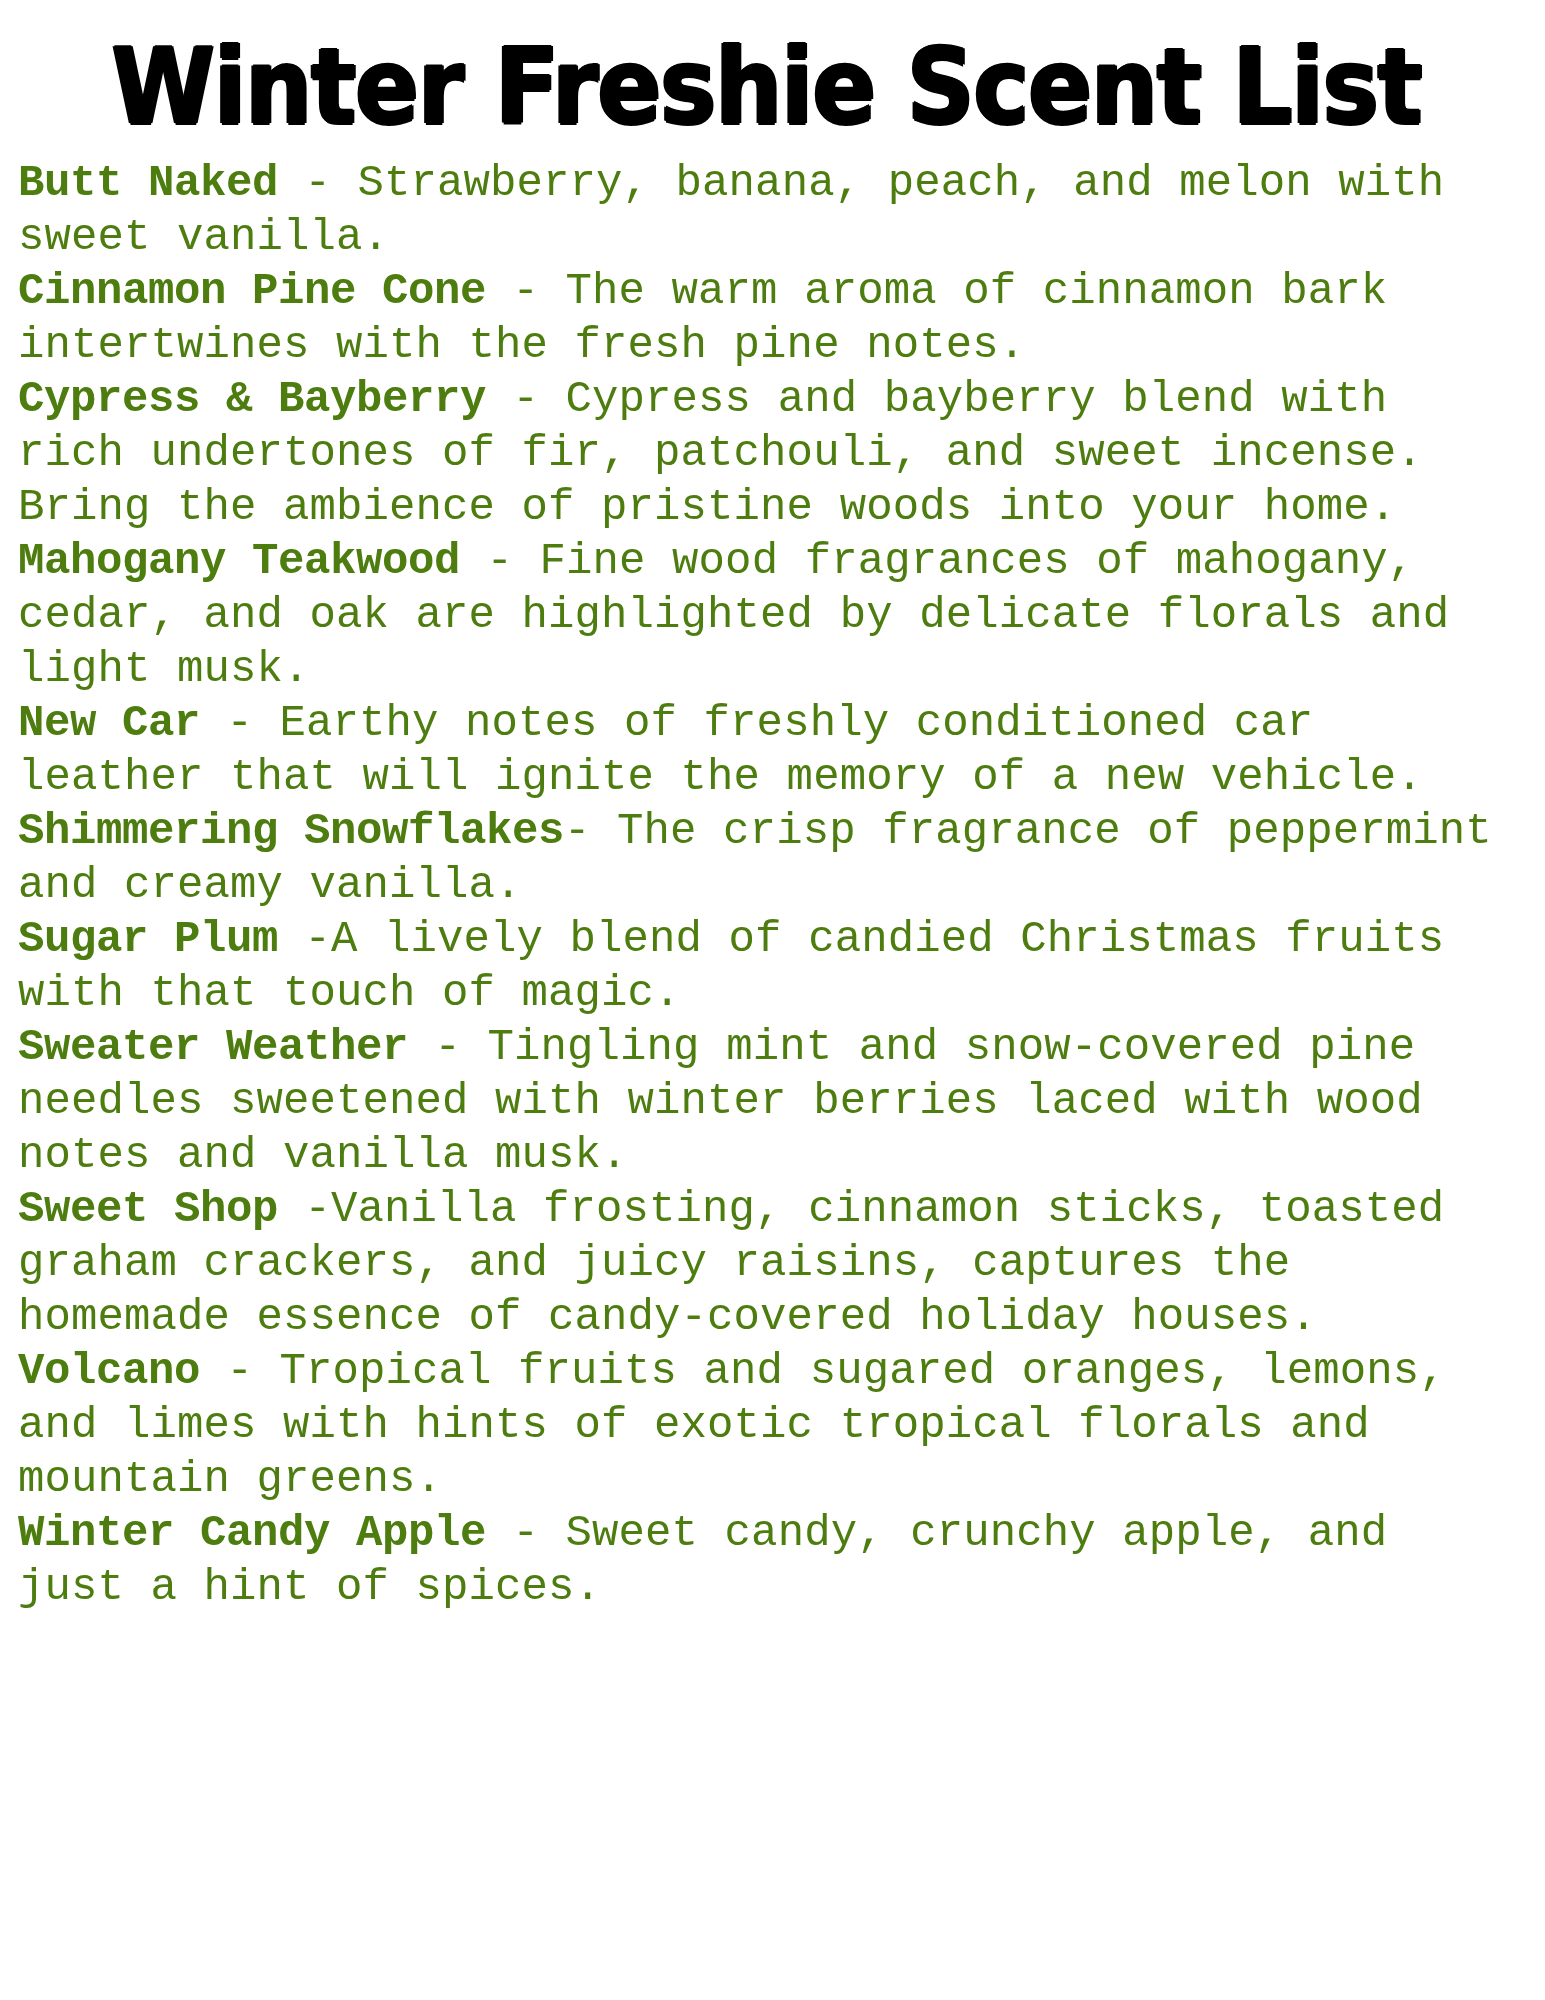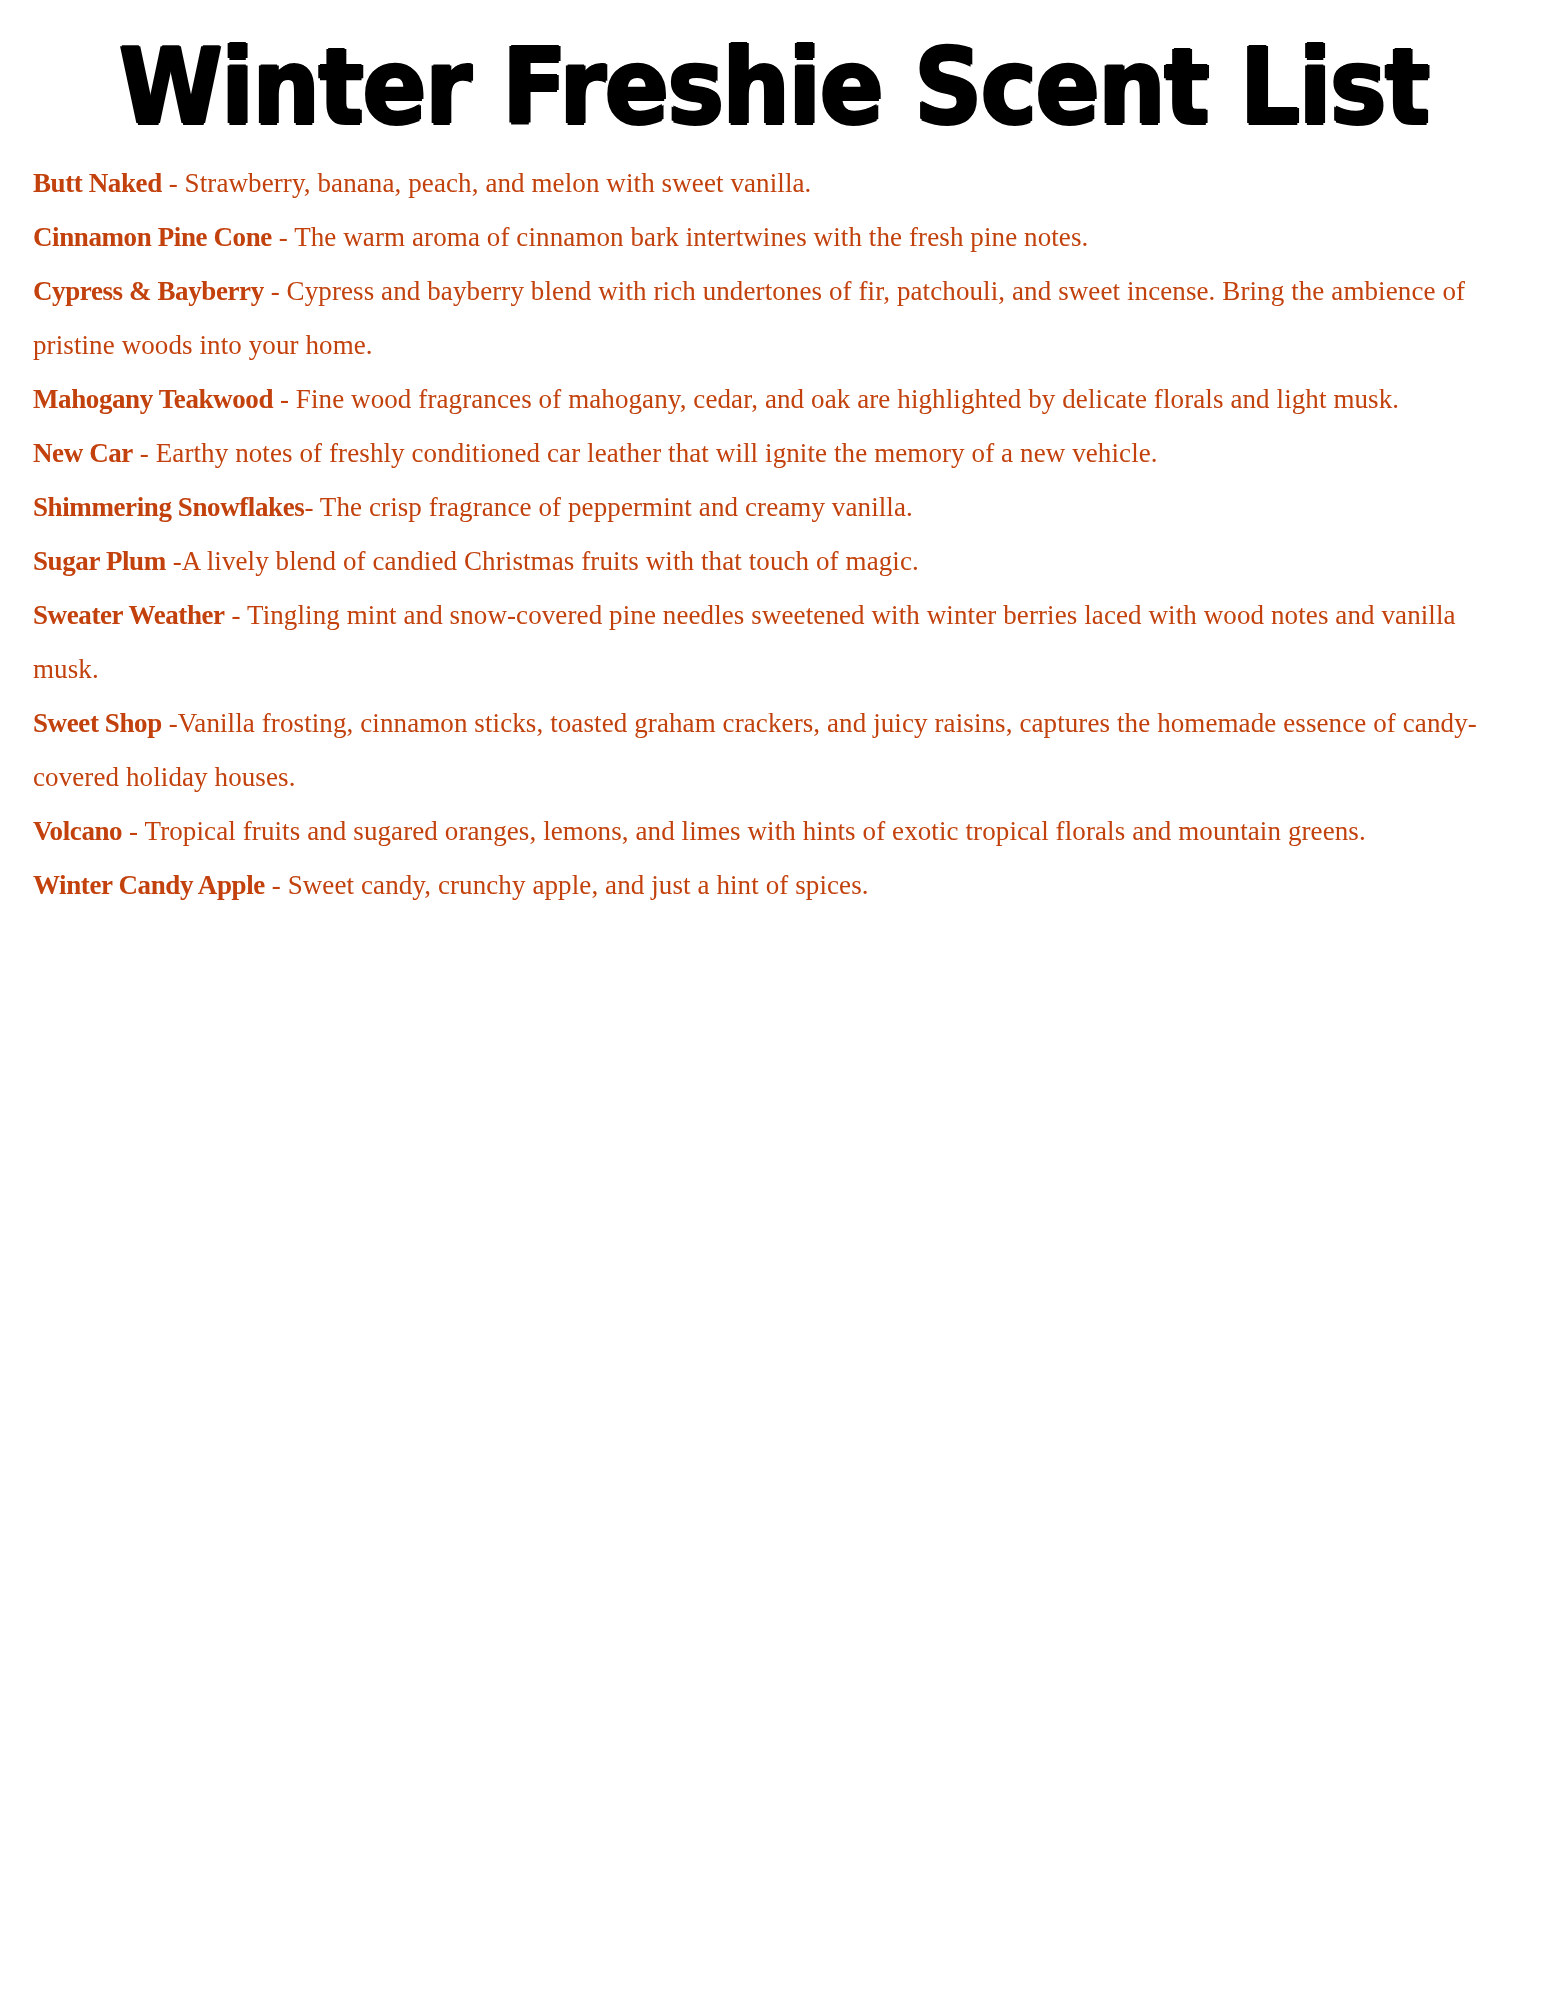--- a/index.html
+++ b/index.html
@@ -9,44 +9,44 @@
   }
   body {
     width: 1545px;
     height: 2000px;
     overflow: hidden;
   }
   .page {
     box-sizing: border-box;
     width: 1545px;
     height: 1432px;
-    padding: 22px 30px 0 33px;
+    padding: 22px 30px 0 18px;
     background: #ffffff;
     color: #000000;
   }
   .title {
     font-family: "DejaVu Sans", sans-serif;
     font-weight: 800;
     font-size: 94px;
     line-height: 1.06;
     letter-spacing: -1px;
     text-align: center;
     color: #000000;
     margin: 12px 0 22px 0;
     transform: scaleY(1.12);
     transform-origin: 50% 20%;
     
     text-shadow: 1.7px 0 0 #000, -1.7px 0 0 #000, 0 1.2px 0 #000, 0 -1.2px 0 #000;
     white-space: nowrap;
   }
   .scent-list {
-    font-family: Liberation Serif, serif;
-    font-size: 27px;
+    font-family: Liberation Mono, monospace;
+    font-size: 44px;
     line-height: 54px;
-    color: #c2410c;
+    color: #4d7c0f;
     letter-spacing: 0.1px;
   }
   .scent {
     margin: 0;
     padding: 0;
   }
   .scent-name {
     font-weight: 700;
     letter-spacing: -0.4px;
   }

